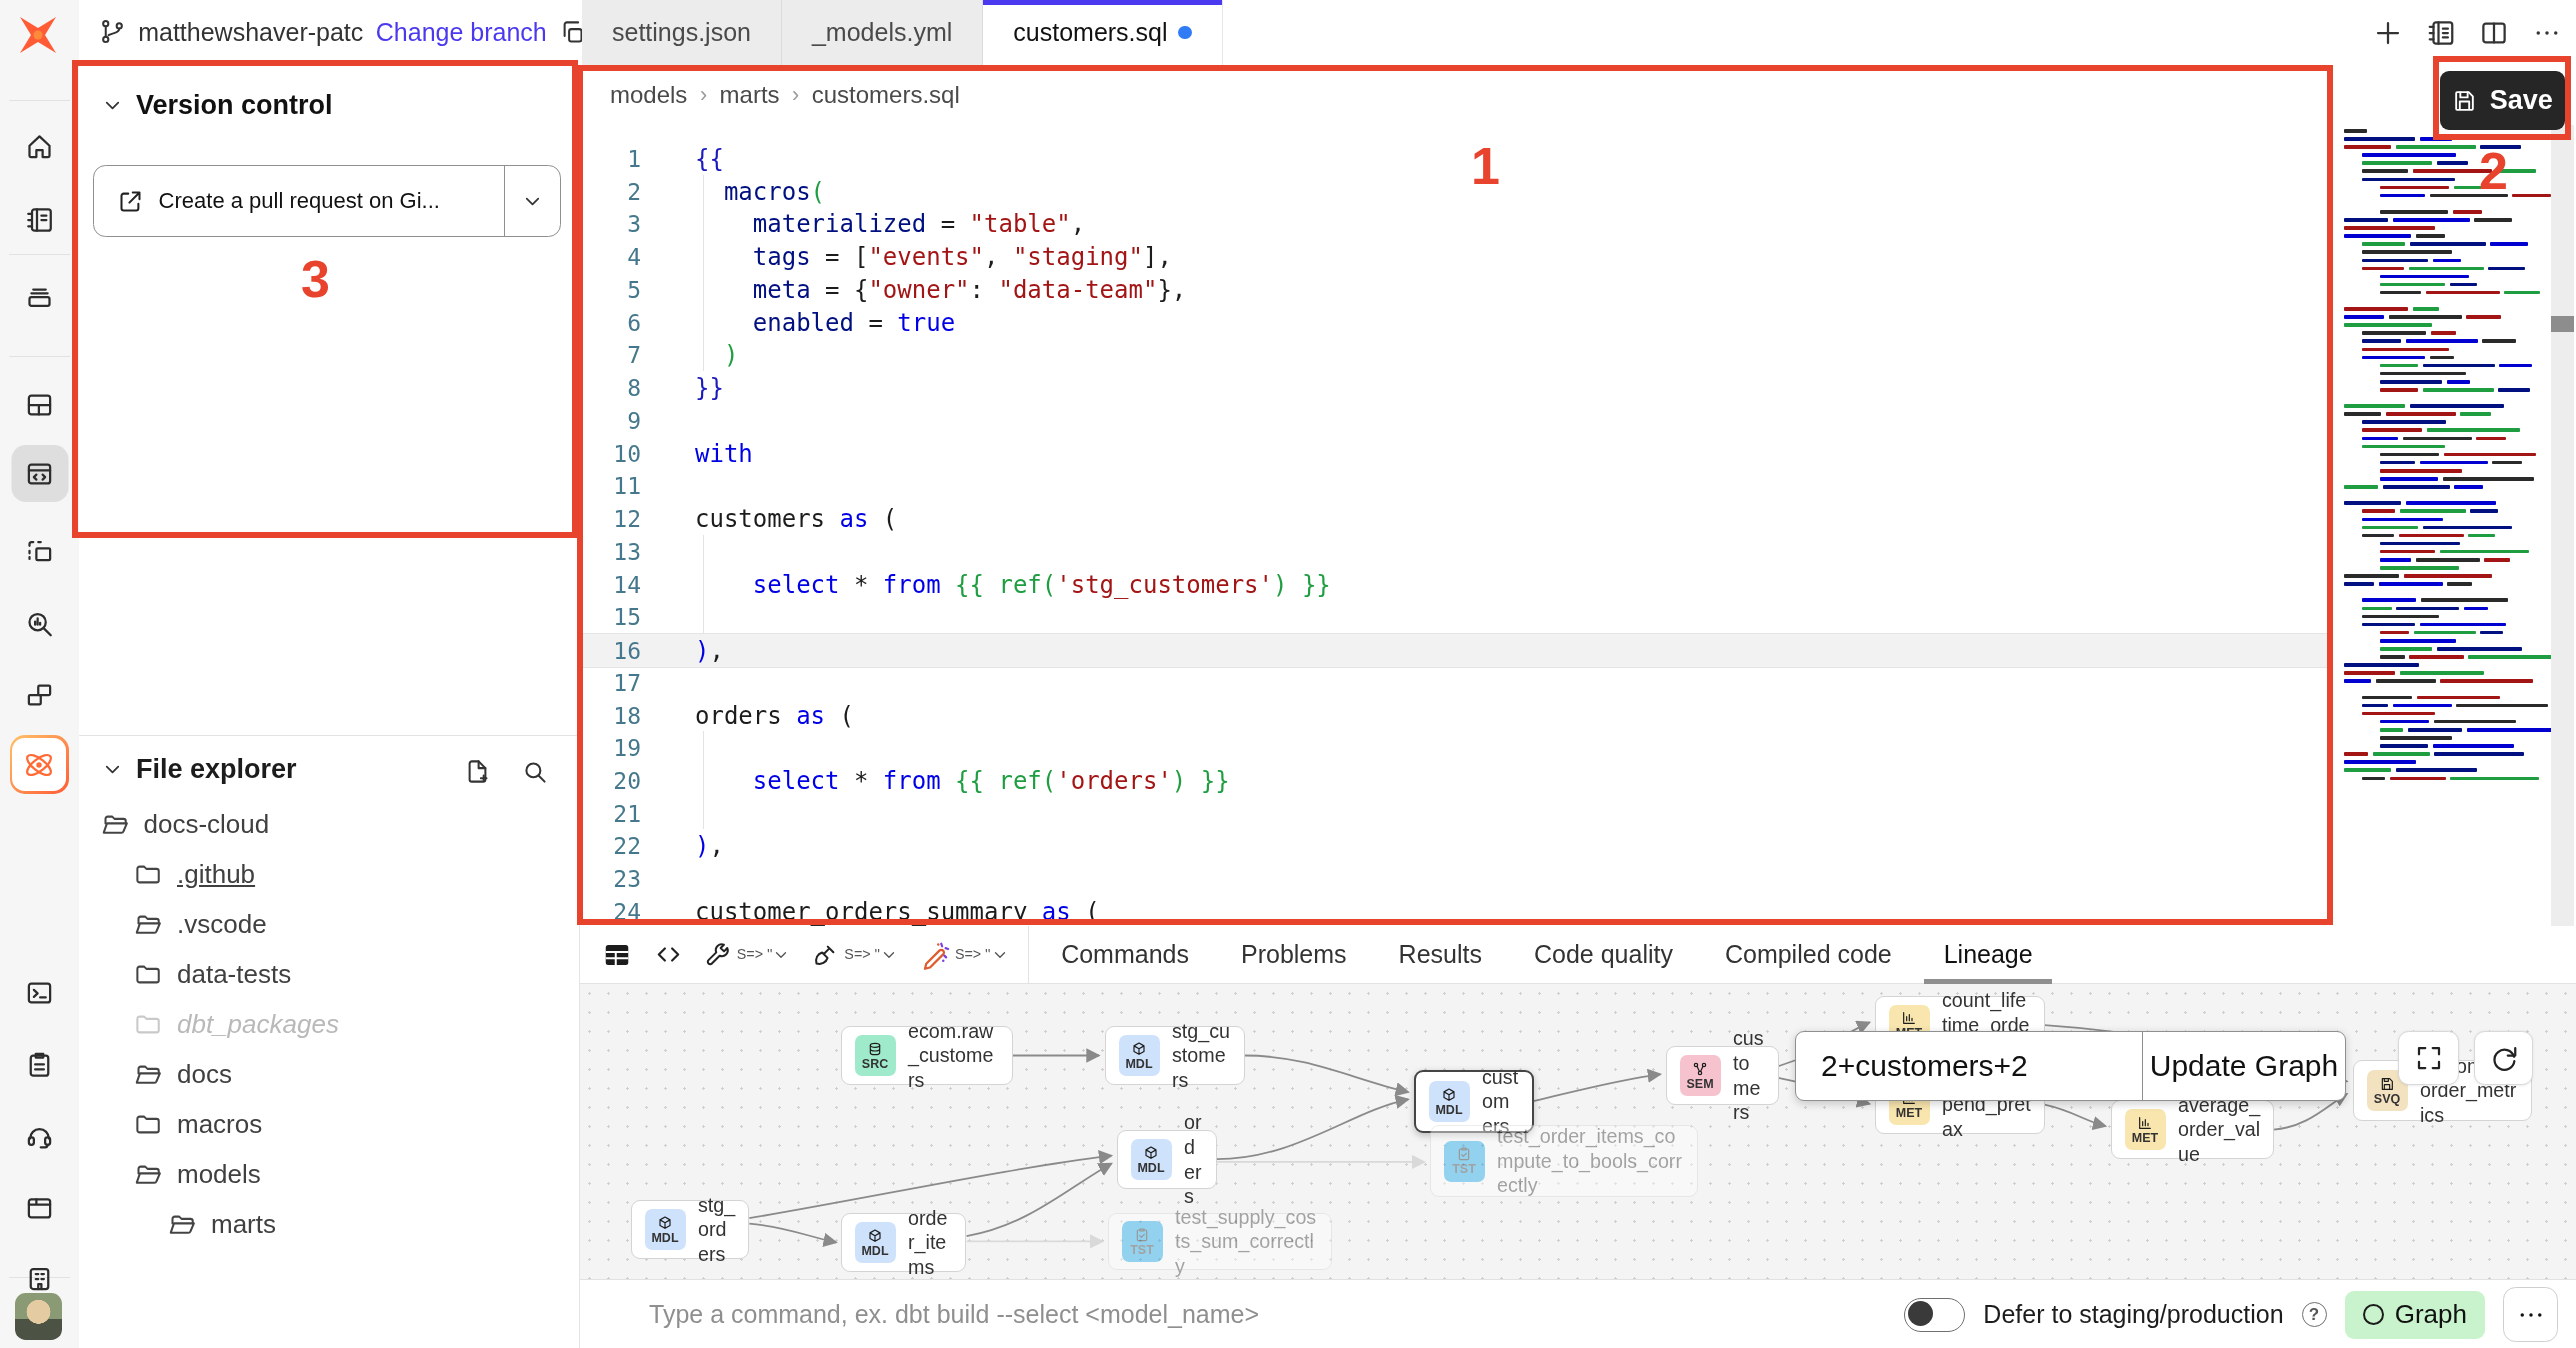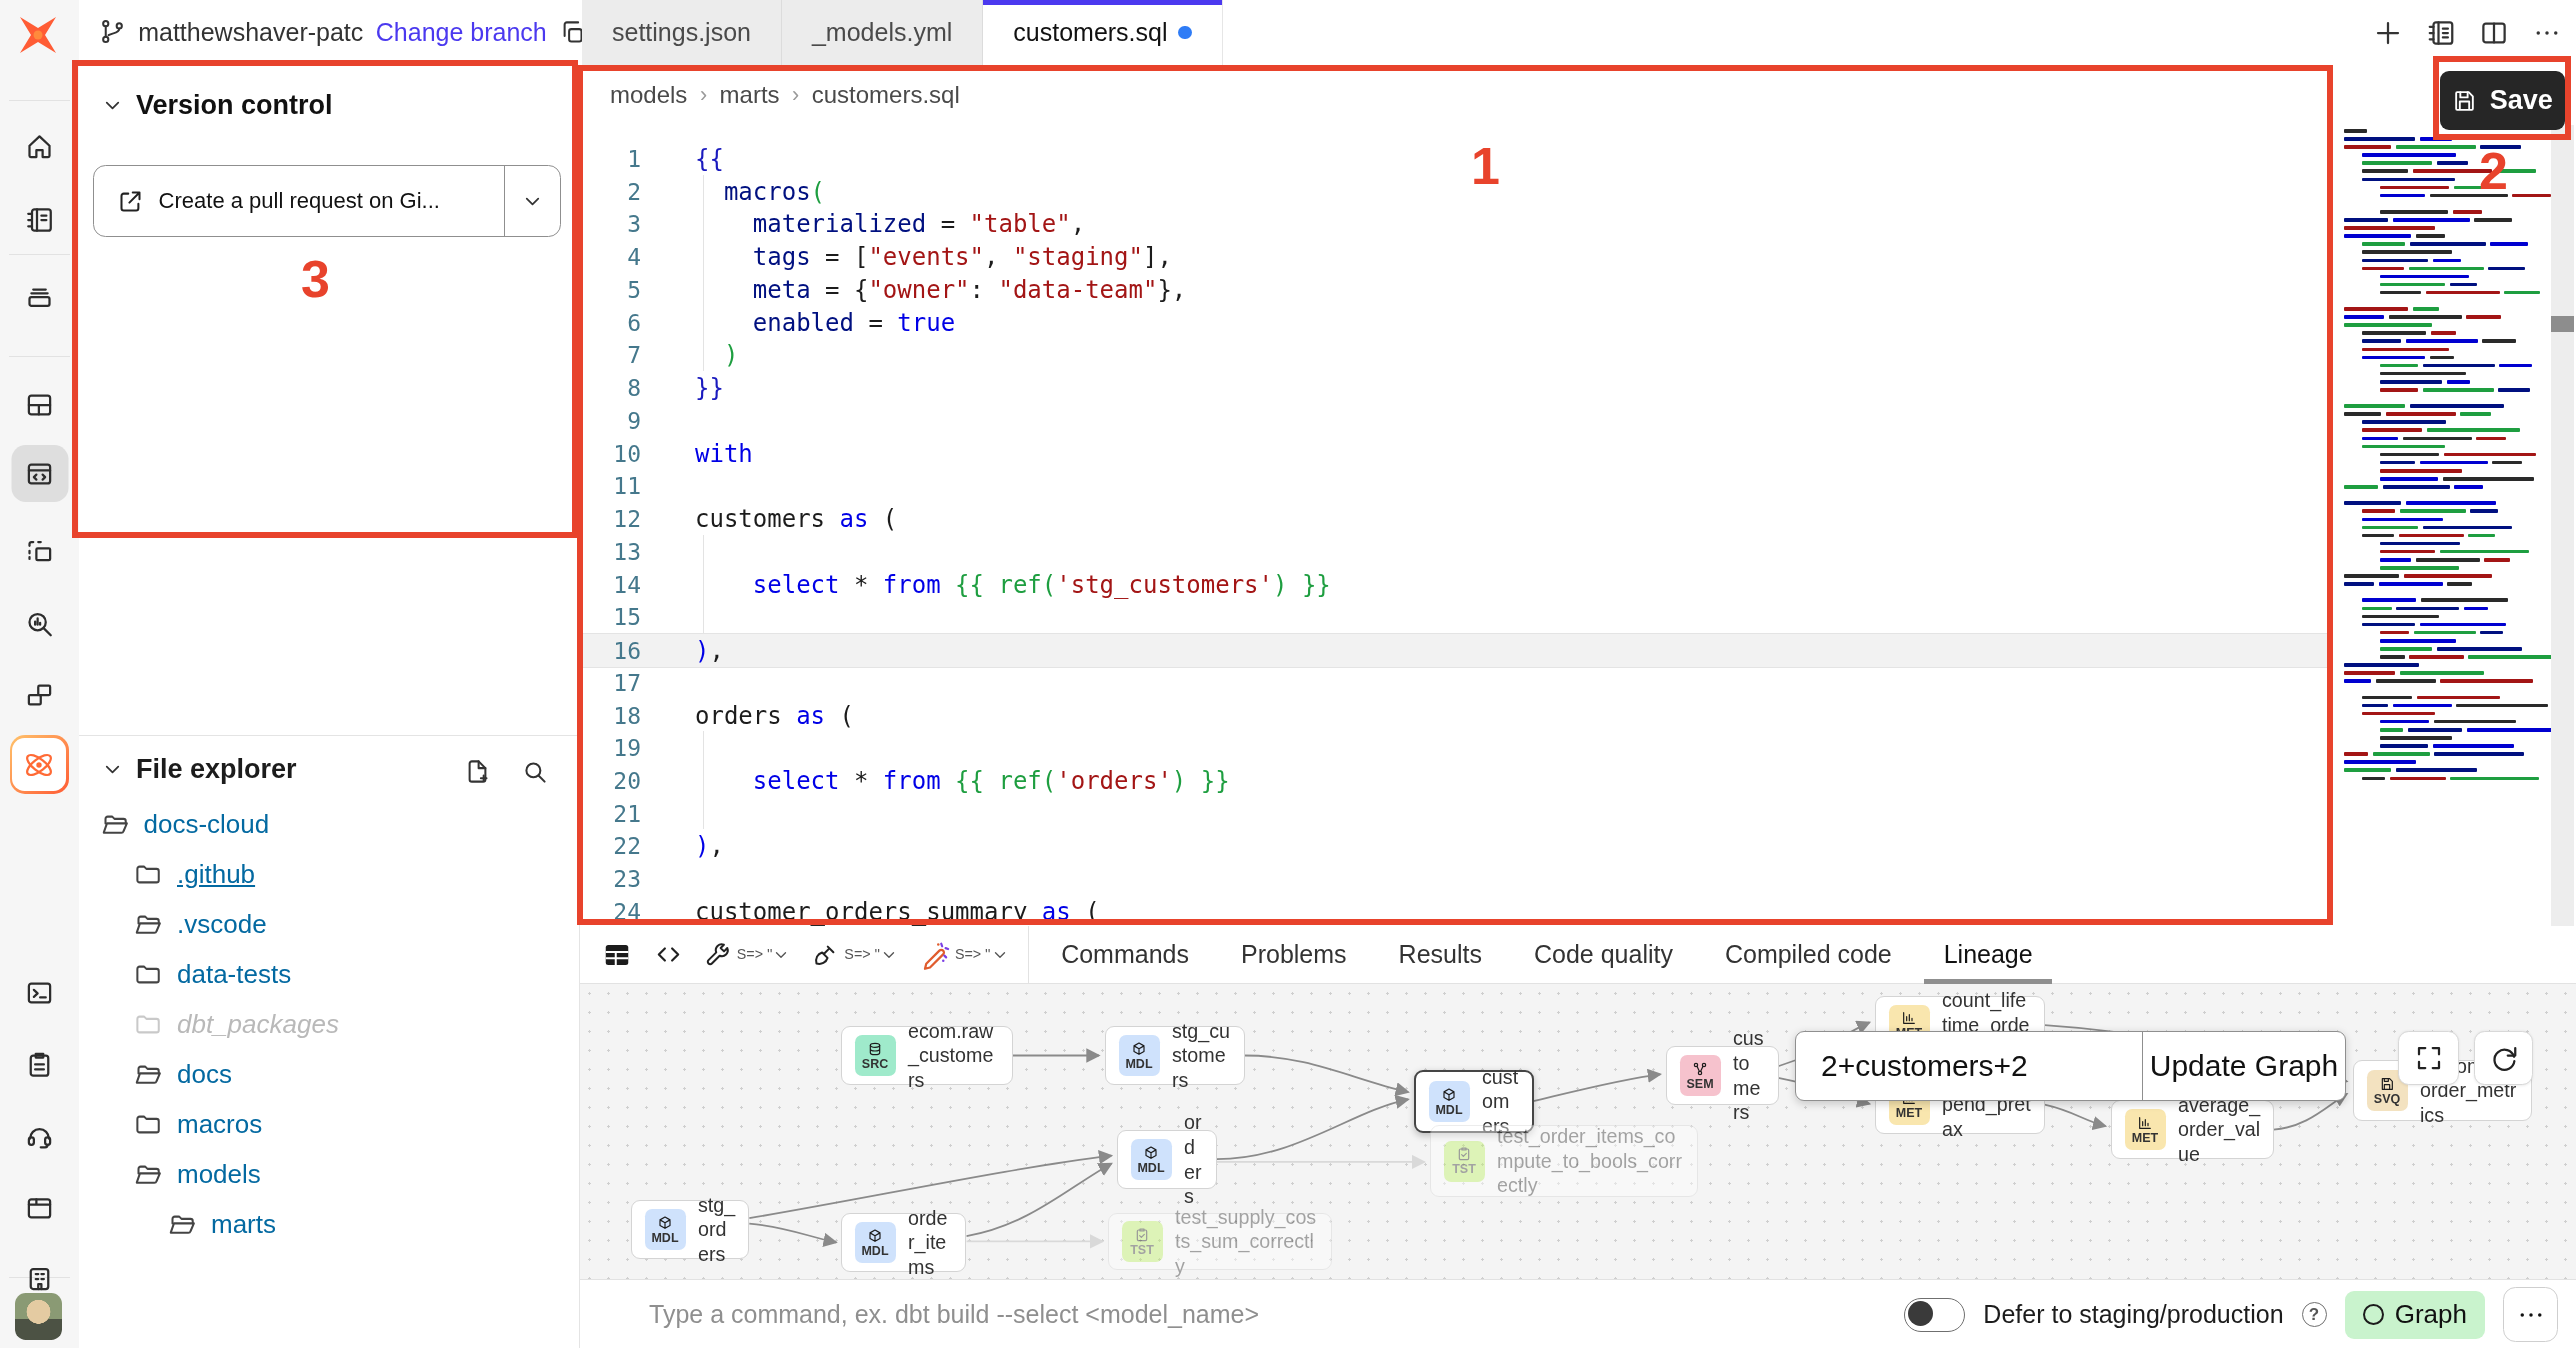--- a/index.html
+++ b/index.html
@@ -33,21 +33,21 @@
   
   .sidebar{position:absolute;left:79px;top:65px;width:501px;height:1284px;background:#fff;border-right:0.9px solid #e4e4e4;box-sizing:border-box;}
   .sec-head{display:flex;align-items:center;gap:12.5px;padding:25px 0 0 21.5px;color:#111;}
   .sec-title{font-size:27px;font-weight:700;}
   .pr-btn{position:absolute;left:14.3px;top:100px;width:468px;height:72px;border:1.8px solid #8f8f8f;border-radius:12.5px;display:flex;align-items:center;background:#fff;box-sizing:border-box;}
   .pr-main{flex:1;display:flex;align-items:center;gap:14.3px;padding-left:23px;font-size:22px;color:#111;overflow:hidden;white-space:nowrap;}
   .pr-chev{width:55px;height:100%;border-left:1.8px solid #8f8f8f;display:flex;align-items:center;justify-content:center;color:#333;}
   .fe{position:absolute;left:0;top:670px;width:501px;border-top:0.9px solid #e4e4e4;}
   .fe-head{display:flex;align-items:center;gap:12.5px;padding:18px 0 9px 21.5px;}
   .fe-actions{position:absolute;right:32px;top:21.5px;display:flex;gap:30px;color:#333;}
-  .fitem{height:50px;display:flex;align-items:center;gap:16px;font-size:26px;color:#0369a1;}
+  .fitem{height:50px;display:flex;align-items:center;gap:16px;font-size:26px;color:#404040;}
   .fitem.muted{color:#b9b9b9;font-style:italic;}
   .fitem .fic{color:#444;display:flex;}
   .fitem.muted .fic{color:#c9c9c9;}
 
   
   .main{position:absolute;left:580px;top:65px;width:1996px;height:860px;background:#fff;}
   .breadcrumb{position:absolute;left:30px;top:16px;display:flex;align-items:center;gap:12.5px;font-size:24px;color:#4a4a4a;}
   .bc-sep{color:#9a9a9a;font-size:21.5px;}
   .code{position:absolute;left:0;top:77px;right:0;}
   .crow{position:absolute;left:0;height:33px;width:1753px;display:flex;align-items:center;}
@@ -73,21 +73,21 @@
   .btab.active{color:#111;}
   .btab.active::after{content:"";position:absolute;left:-19.7px;right:-19.7px;bottom:0;height:4.5px;background:#8f8f8f;}
   .canvas{position:absolute;left:0;top:58px;width:1996px;height:295px;background:#f4f4f4;background-image:radial-gradient(circle,#cfcfcf 1.4px,rgba(0,0,0,0) 1.4px);background-size:19px 19px;overflow:hidden;}
   .edges{position:absolute;left:0;top:0;}
   .lnode{position:absolute;background:#fff;border:1.3px solid #d4d4d4;border-radius:9px;display:flex;align-items:center;padding:0 12.5px;gap:12.5px;box-sizing:border-box;}
   .lnode.selected{border:2.7px solid #454545;box-shadow:0 2.7px 7.2px rgba(0,0,0,.22);}
   .lnode.faded{opacity:.42;}
   .lbadge{width:41px;height:41px;border-radius:7.2px;flex:none;display:flex;flex-direction:column;align-items:center;justify-content:center;gap:0.9px;}
   .lbadge .bl{font-size:12.5px;font-weight:700;color:#333;line-height:1;}
   .lbadge svg{display:block;}
-  .b-SRC{background:#9feacb}.b-MDL{background:#cfe2fc}.b-TST{background:#bef264}.b-SEM{background:#f6c2cd}.b-MET{background:#f9e6ae}.b-SVQ{background:#f3e2c0}
+  .b-SRC{background:#9feacb}.b-MDL{background:#cfe2fc}.b-TST{background:#0ea5e9}.b-SEM{background:#f6c2cd}.b-MET{background:#f9e6ae}.b-SVQ{background:#f3e2c0}
   .llabel{font-size:19.7px;color:#333;line-height:1.25;word-break:break-all;}
   .overlay-box{position:absolute;left:1215px;top:47px;width:551px;height:70px;background:#fff;border:1.8px solid #8f8f8f;border-radius:9px;box-shadow:0 2.7px 9px rgba(0,0,0,.18);display:flex;box-sizing:border-box;z-index:5;}
   .ov-input{width:346px;display:flex;align-items:center;padding-left:25px;font-size:30px;color:#111;box-sizing:border-box;}
   .ov-btn{flex:1;border-left:1.8px solid #8f8f8f;display:flex;align-items:center;justify-content:center;font-size:30px;color:#111;font-weight:500;}
   .fab{position:absolute;width:59px;height:52px;background:#fff;border:1.3px solid #d8d8d8;border-radius:10.7px;display:flex;align-items:center;justify-content:center;color:#222;z-index:6;box-shadow:0 0.9px 2.7px rgba(0,0,0,.08);}
 
   
   .statusbar{position:absolute;left:580px;top:1279px;width:1996px;height:70px;background:#fff;border-top:0.9px solid #e2e2e2;display:flex;align-items:center;box-sizing:border-box;}
   .cmd-ph{margin-left:69px;font-size:25px;color:#8f8f8f;flex:1;}
   .sb-right{display:flex;align-items:center;gap:18px;padding-right:18px;}

